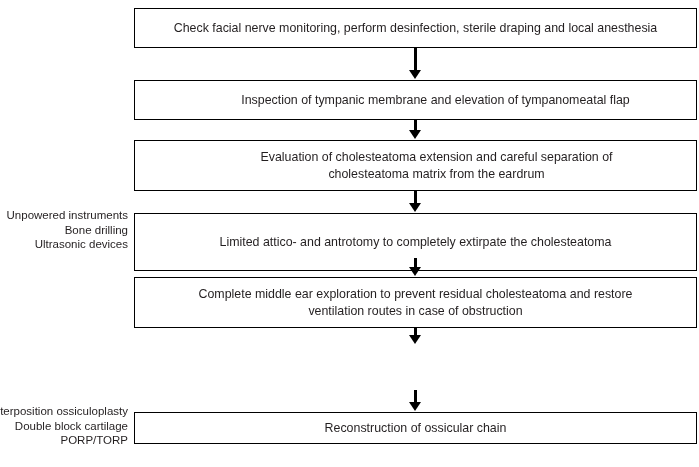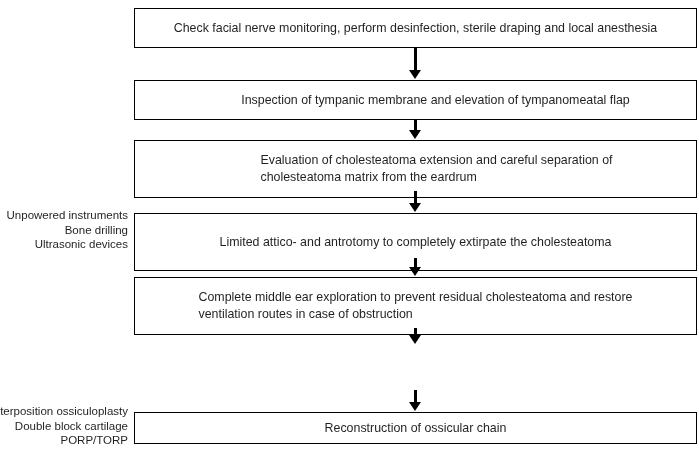--- a/index.html
+++ b/index.html
@@ -33,32 +33,32 @@
     box-sizing: border-box;
     border: 1.4px solid #000000;
     background: #ffffff;
     display: flex;
     align-items: center;
     justify-content: center;
   }
   .step-text {
     font-size: 12.4px;
     line-height: 17px;
-    text-align: left;
+    text-align: center;
     color: #231f20;
     padding: 0 10px;
     white-space: pre-line;
   }
 
   
   .box-1 { top: 8px;   height: 40px; }
   .box-2 { top: 80px;  height: 40px; padding-left: 40px; }
-  .box-3 { top: 140px; height: 58px; padding-left: 42px; }
+  .box-3 { top: 140px; height: 51px; padding-left: 42px; }
   .box-4 { top: 213px; height: 58px; }
-  .box-5 { top: 277px; height: 58px; }
+  .box-5 { top: 277px; height: 51px; }
   .box-6 { top: 345px; height: 45px; }
   .box-7 { top: 412px; height: 32px; }
 
   
   .arrow {
     position: absolute;
     left: 0;
     width: 699px;
     pointer-events: none;
   }

